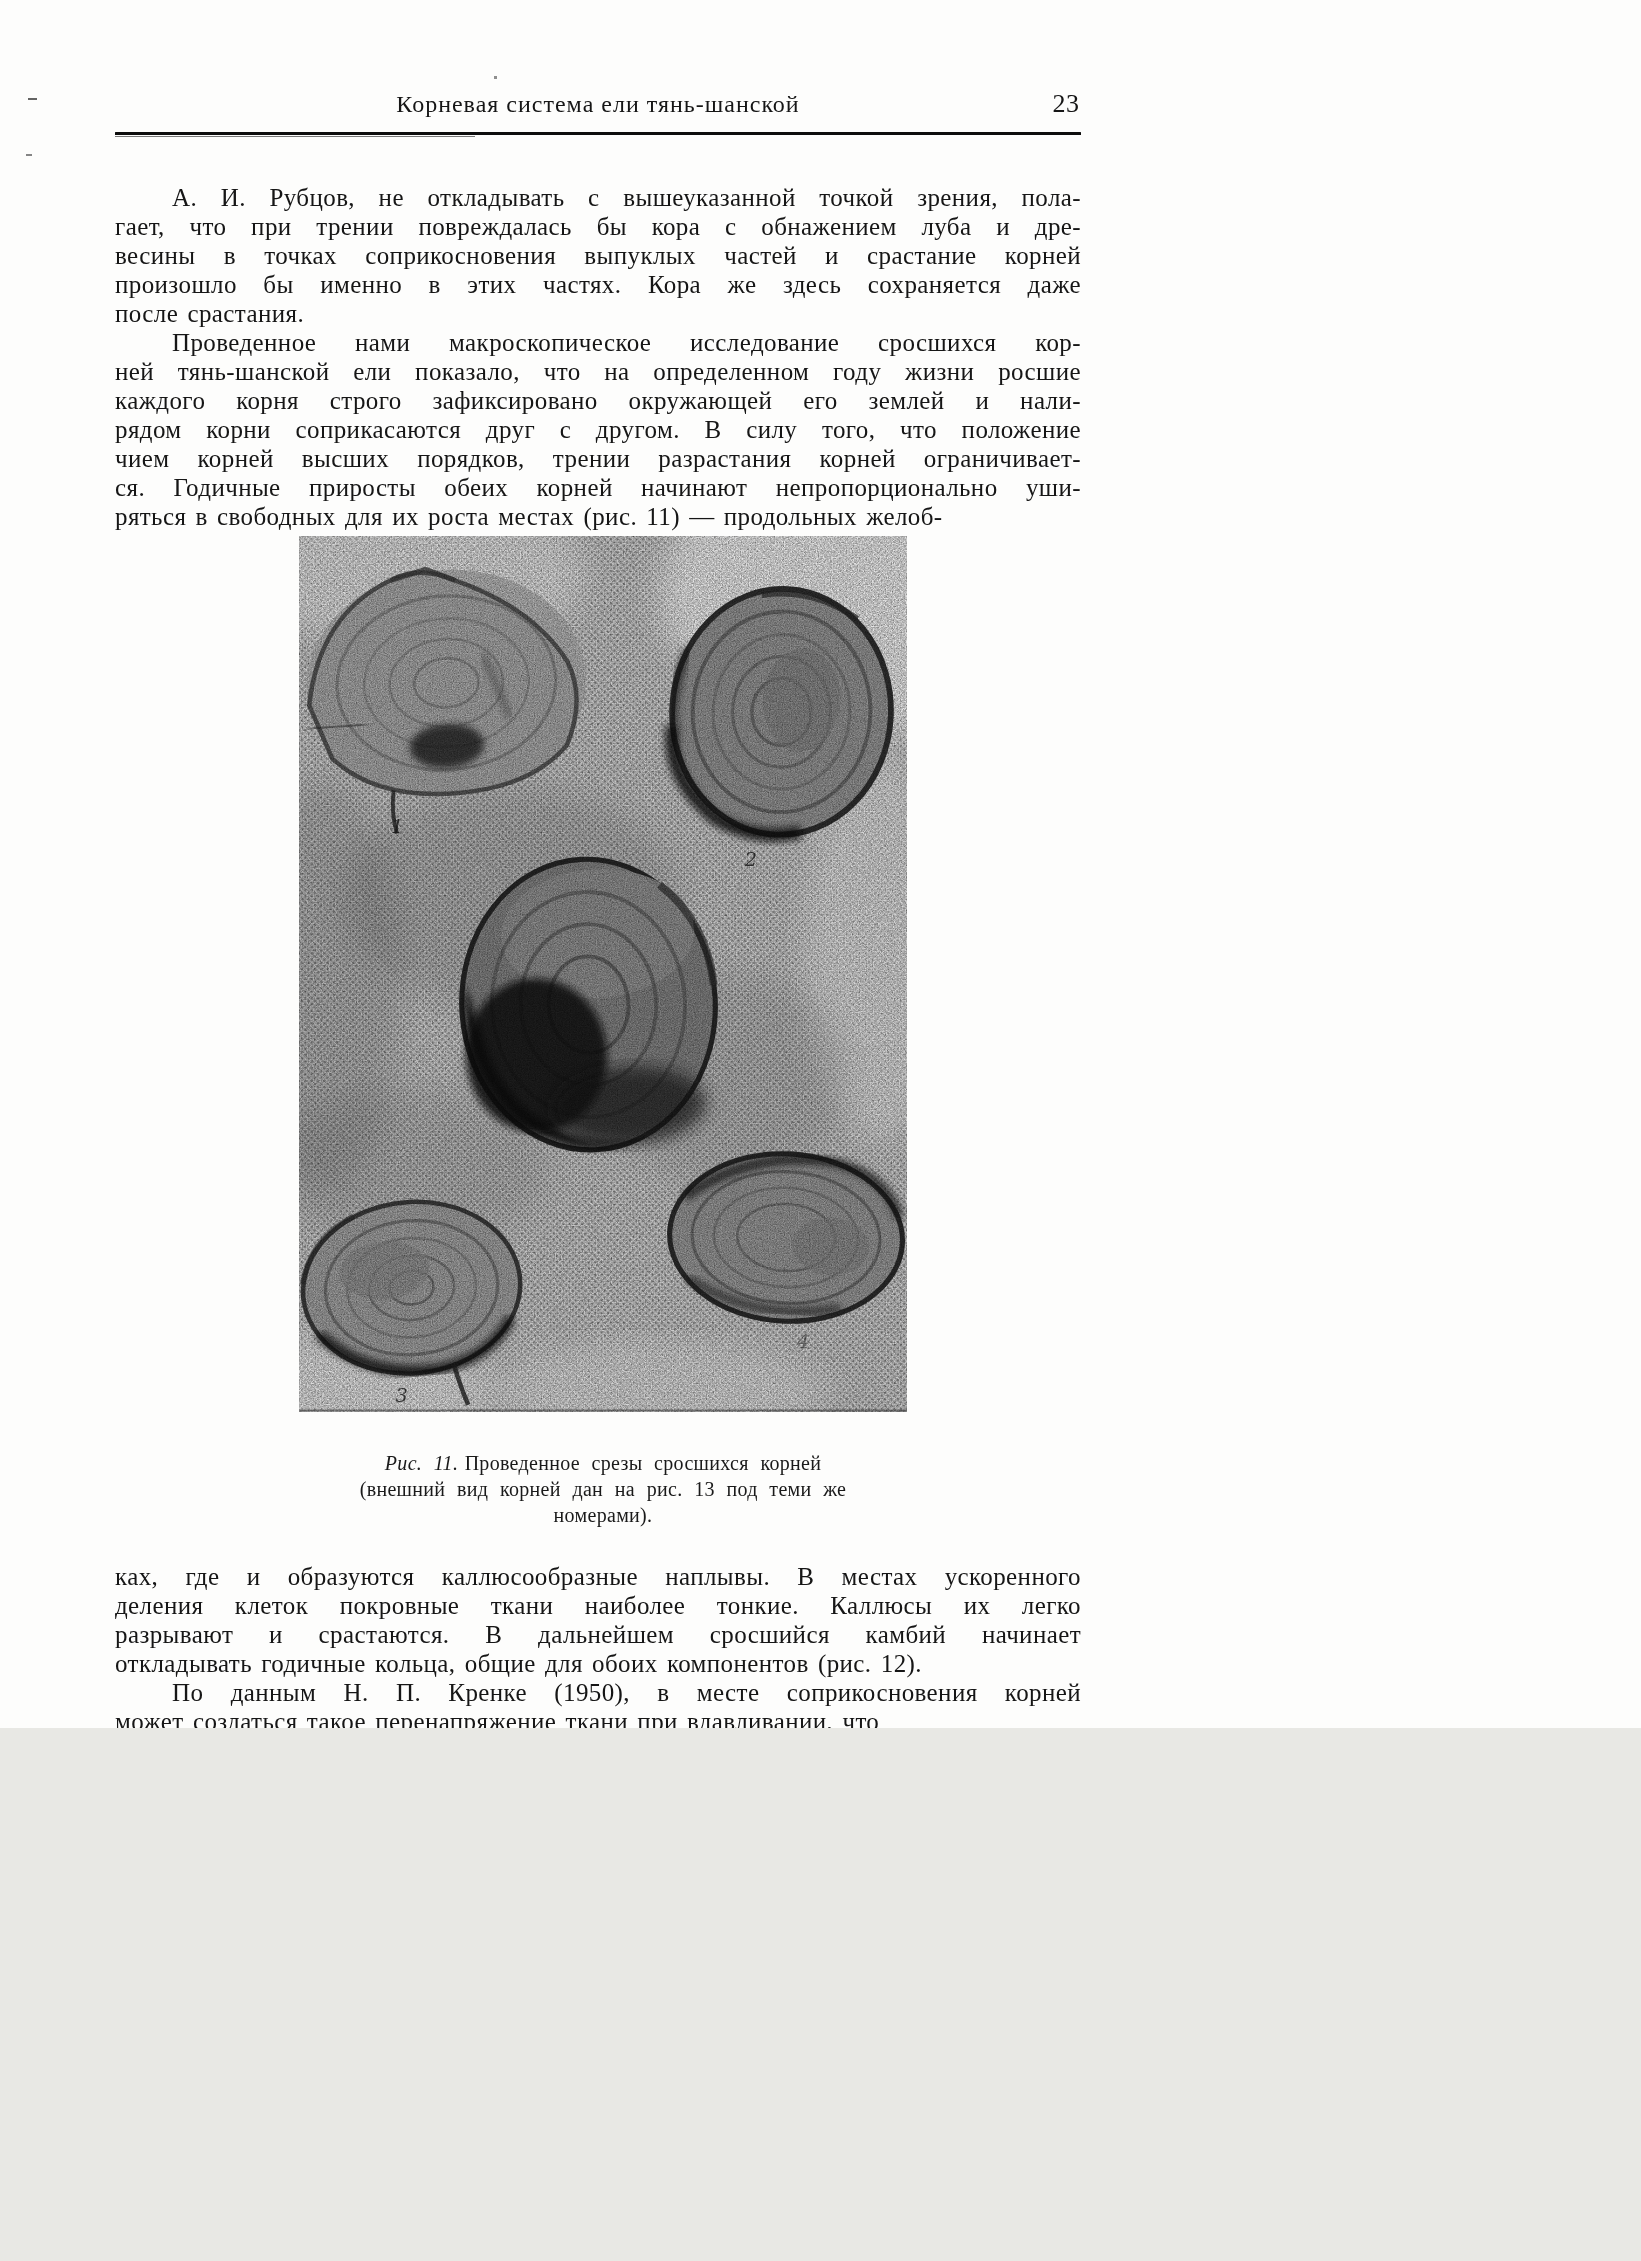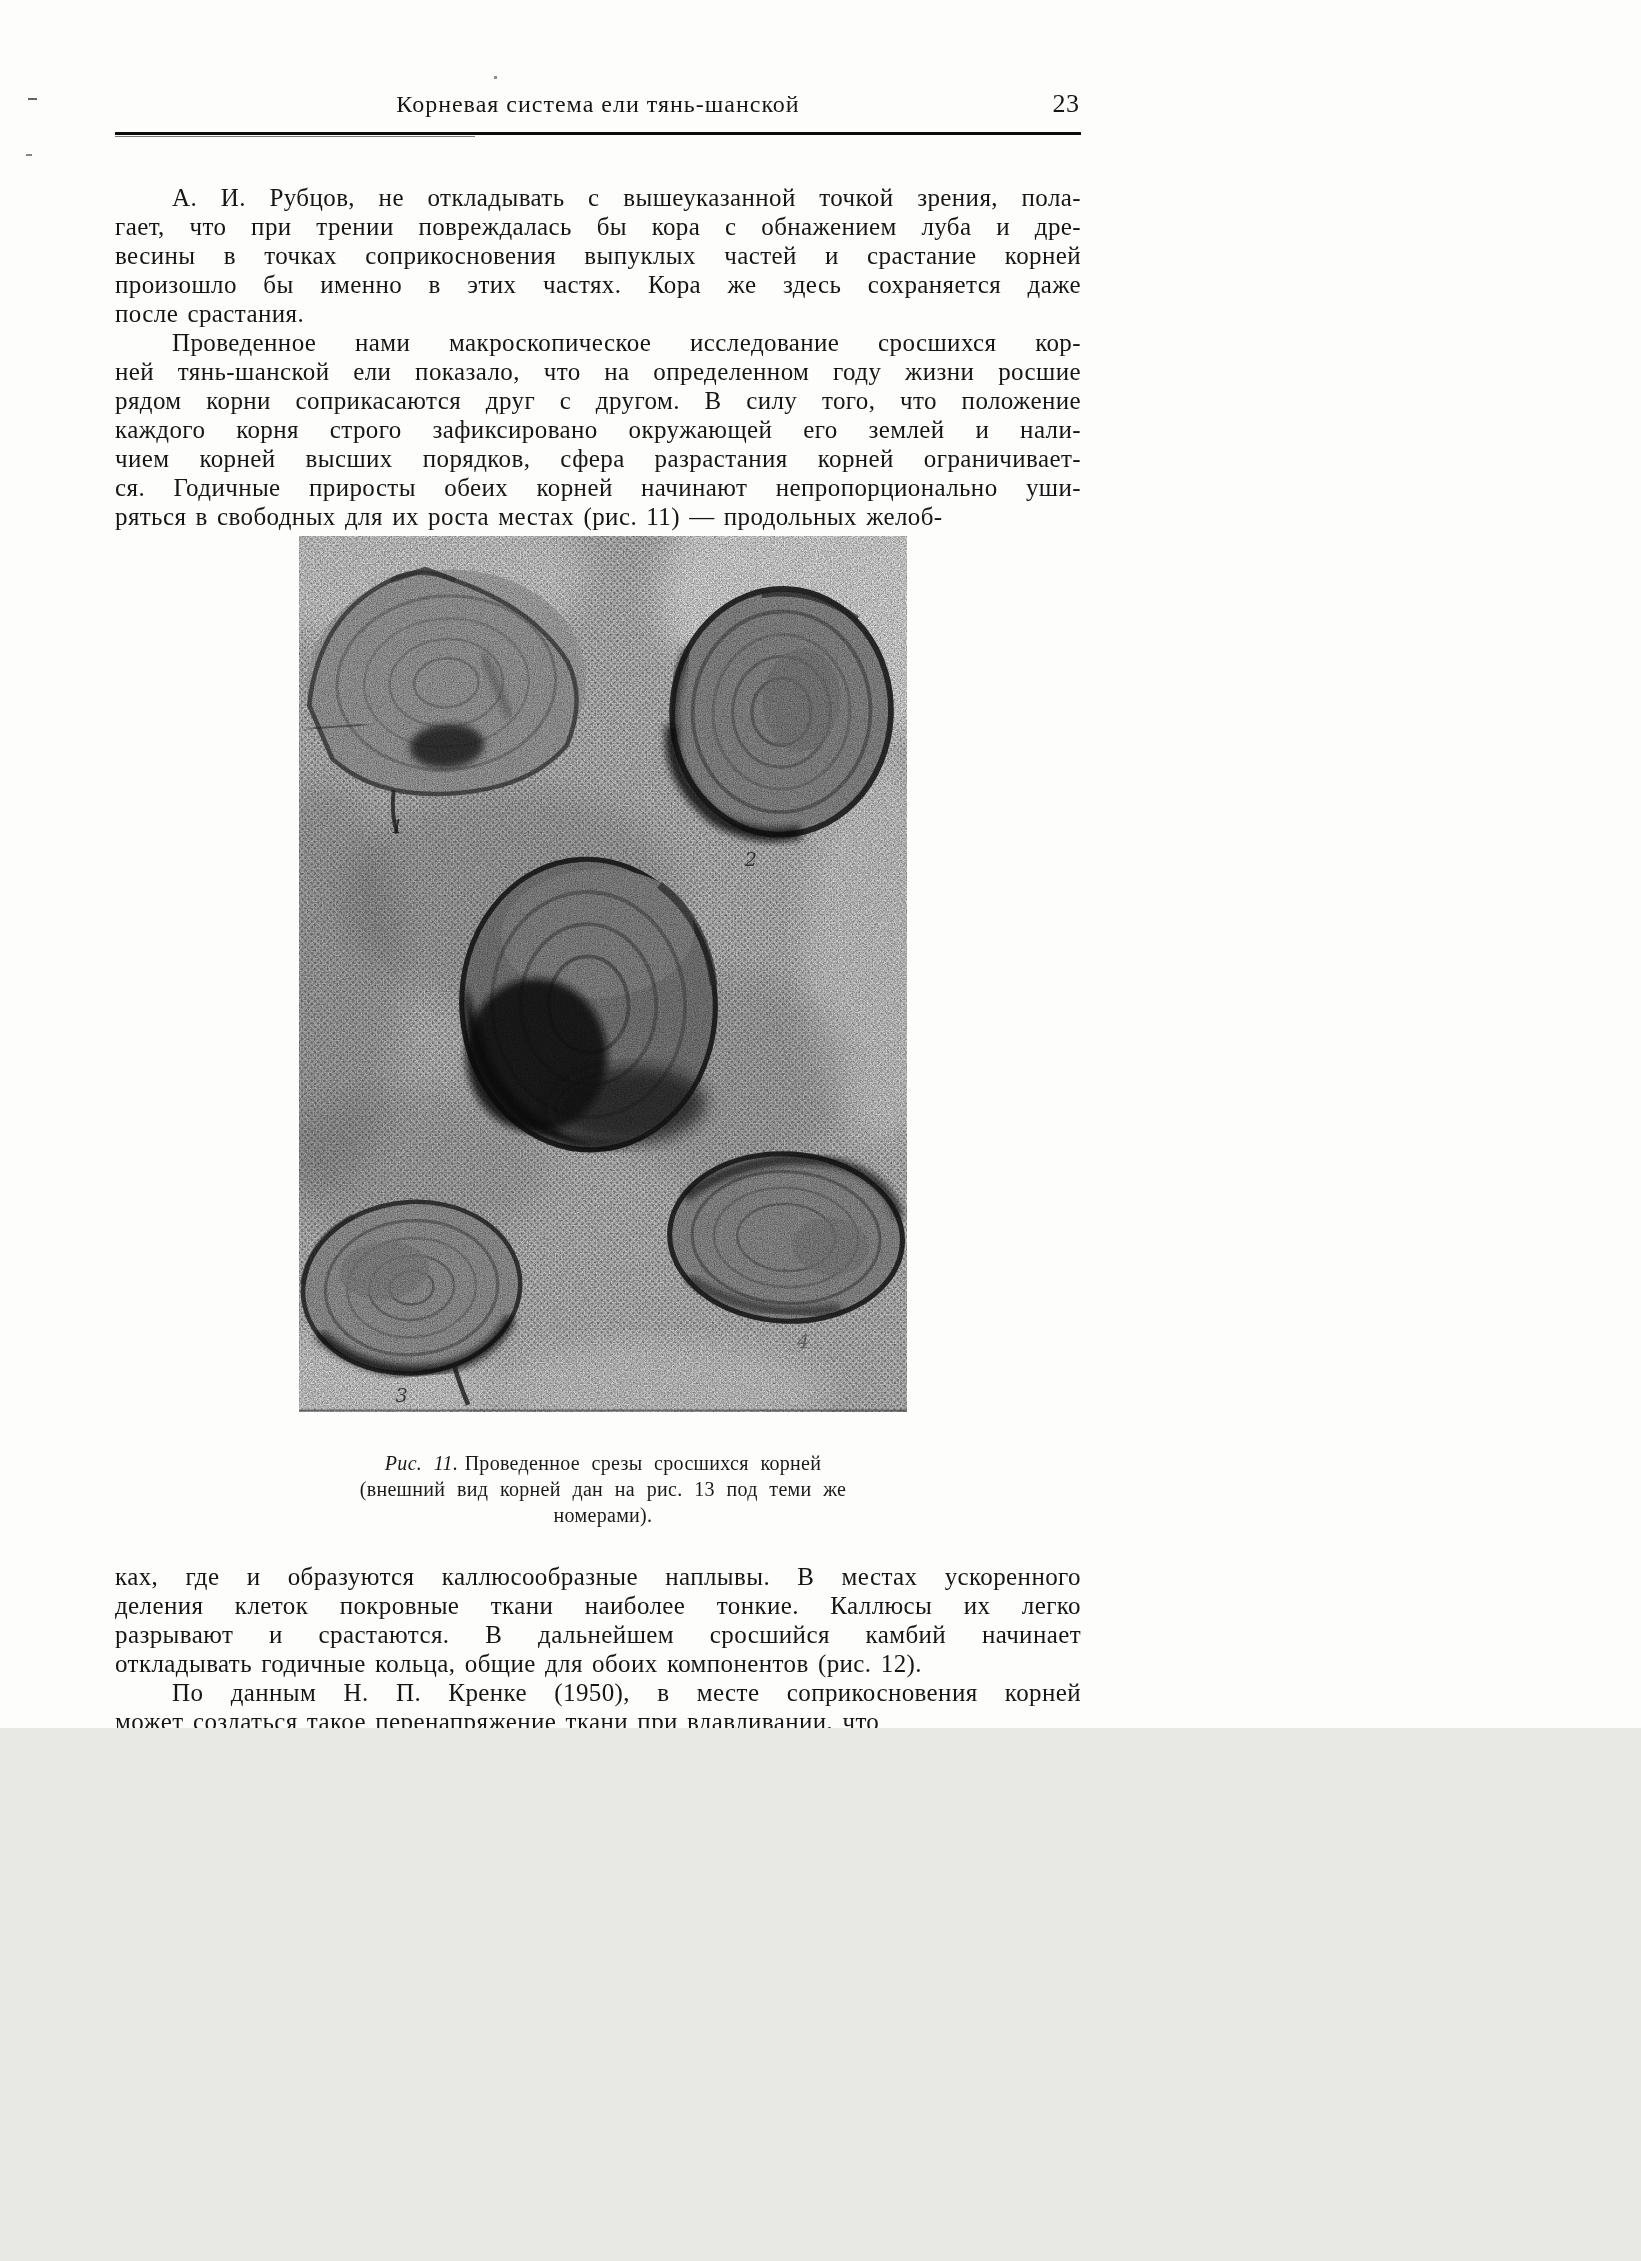--- a/index.html
+++ b/index.html
@@ -75,23 +75,23 @@
     <div class="line indent">А. И. Рубцов, не откладывать с вышеуказанной точкой зрения, пола-</div>
     <div class="line">гает, что при трении повреждалась бы кора с обнажением луба и дре-</div>
     <div class="line">весины в точках соприкосновения выпуклых частей и срастание корней</div>
     <div class="line">произошло бы именно в этих частях. Кора же здесь сохраняется даже</div>
     <div class="line last">после срастания.</div>
   </div>
 
   <div class="para" style="top:328px">
     <div class="line indent">Проведенное нами макроскопическое исследование сросшихся кор-</div>
     <div class="line">ней тянь-шанской ели показало, что на определенном году жизни росшие</div>
+    <div class="line">каждого корня строго зафиксировано окружающей его землей и нали-</div>
     <div class="line">рядом корни соприкасаются друг с другом. В силу того, что положение</div>
-    <div class="line">каждого корня строго зафиксировано окружающей его землей и нали-</div>
-    <div class="line">чием корней высших порядков, сфера разрастания корней ограничивает-</div>
+    <div class="line">чием корней высших порядков, трении разрастания корней ограничивает-</div>
     <div class="line">ся. Годичные приросты обеих корней начинают непропорционально уши-</div>
     <div class="line last">ряться в свободных для их роста местах (рис. 11) — продольных желоб-</div>
   </div>
 
   <div class="photo">
     <svg viewBox="0 0 945 1361" xmlns="http://www.w3.org/2000/svg">
       <defs>
         <pattern id="ht" width="7" height="7" patternUnits="userSpaceOnUse" patternTransform="rotate(45)">
           <rect width="7" height="7" fill="#c9c9c9"></rect>
           <circle cx="3.5" cy="3.5" r="1.7" fill="#7e7e7e"></circle>

